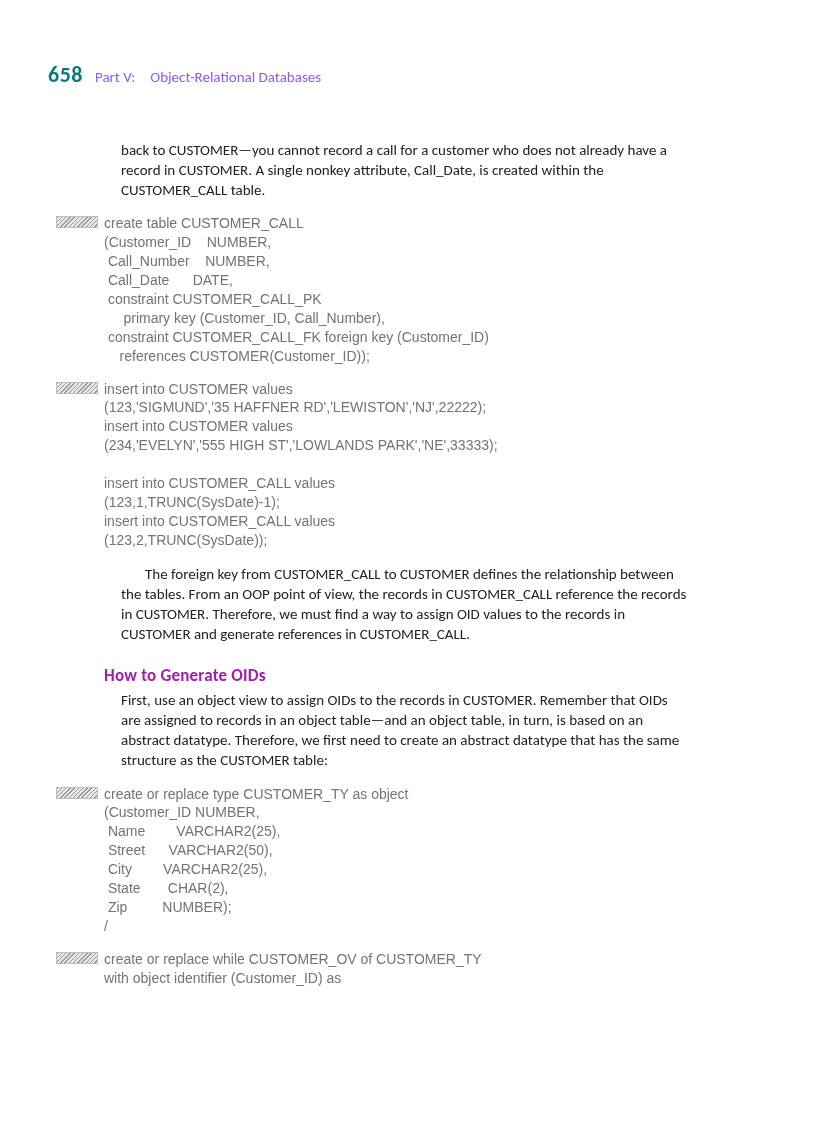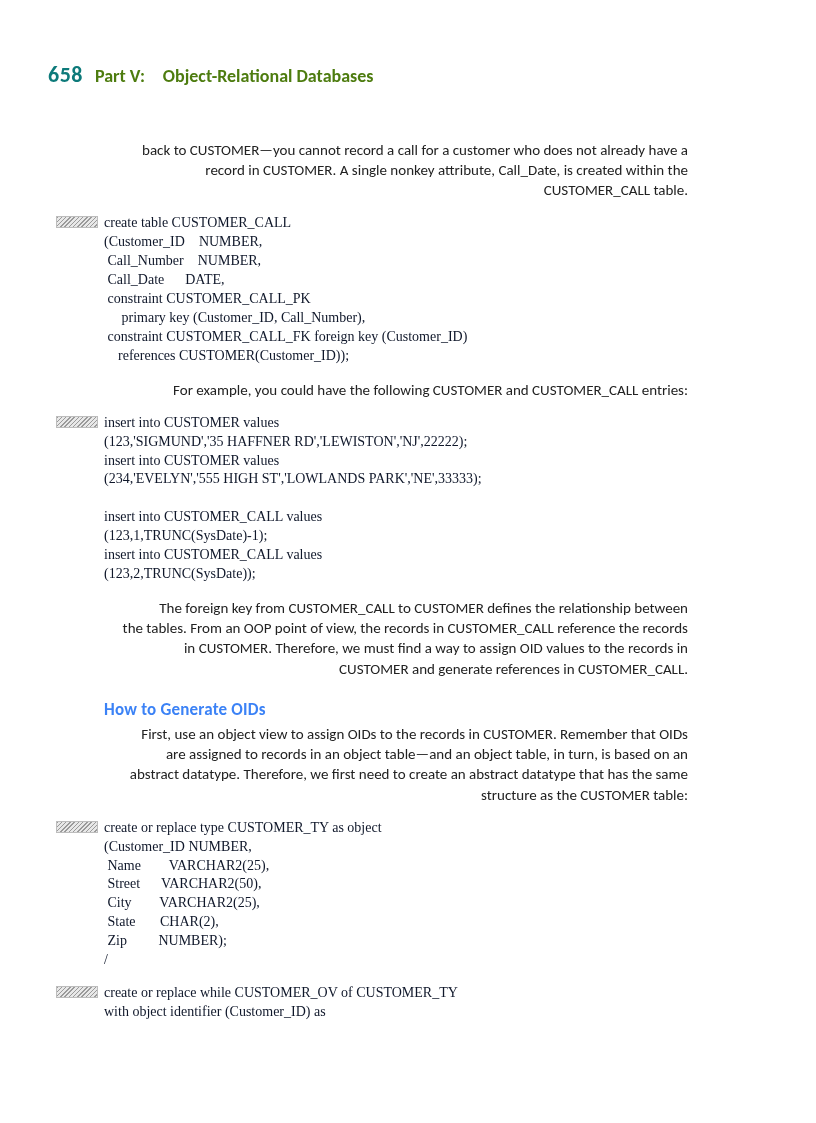--- a/index.html
+++ b/index.html
@@ -29,31 +29,31 @@
     margin-bottom: 50px;
     margin-left: -8px;
   }
   .page-number {
     font-size: 22px;
     font-weight: 700;
     color: #0d7a7a;
     letter-spacing: 0.5px;
   }
   .running-title {
-    font-size: 18px;
-    color: #4d7c0f;
-    font-weight: 700;
+    font-size: 15px;
+    color: #8b5cf6;
+    font-weight: 400;
   }
   .body-text {
     margin-left: 48px;
     margin-right: 0;
   }
   .body-text p {
     margin: 0 0 6px 17px;
-    text-align: right;
+    text-align: left;
   }
   .body-text p.indent {
     text-indent: 24px;
   }
   .code-region {
     position: relative;
     margin: 14px 0 14px 0;
   }
   .hatch {
     position: absolute;
@@ -65,31 +65,31 @@
       135deg,
       #9a9a9a 0px,
       #9a9a9a 1px,
       #e8e8e8 1px,
       #e8e8e8 3px
     );
     border: 1px solid #bdbdbd;
     box-sizing: border-box;
   }
   pre.code {
-    font-family: Liberation Serif, serif;
+    font-family: Liberation Sans, sans-serif;
     font-size: 14px;
     line-height: 1.35;
     margin: 0 0 0 48px;
     white-space: pre;
-    color: #0f172a;
+    color: #737373;
   }
   h2.section {
     font-size: 17px;
     font-weight: 700;
-    color: #3b82f6;
+    color: #a21caf;
     margin: 20px 0 2px 48px;
     letter-spacing: 0.2px;
   }
 </style>
 </head>
 <body>
 
 <div class="page">
 
   <div class="running-head">
@@ -106,23 +106,20 @@
     <pre class="code">create table CUSTOMER_CALL
 (Customer_ID    NUMBER,
  Call_Number    NUMBER,
  Call_Date      DATE,
  constraint CUSTOMER_CALL_PK
      primary key (Customer_ID, Call_Number),
  constraint CUSTOMER_CALL_FK foreign key (Customer_ID)
     references CUSTOMER(Customer_ID));</pre>
   </div>
 
-  <div class="body-text">
-    <p class="indent">For example, you could have the following CUSTOMER and CUSTOMER_CALL entries:</p>
-  </div>
 
   <div class="code-region">
     <div class="hatch"></div>
     <pre class="code">insert into CUSTOMER values
 (123,'SIGMUND','35 HAFFNER RD','LEWISTON','NJ',22222);
 insert into CUSTOMER values
 (234,'EVELYN','555 HIGH ST','LOWLANDS PARK','NE',33333);
 
 insert into CUSTOMER_CALL values
 (123,1,TRUNC(SysDate)-1);

